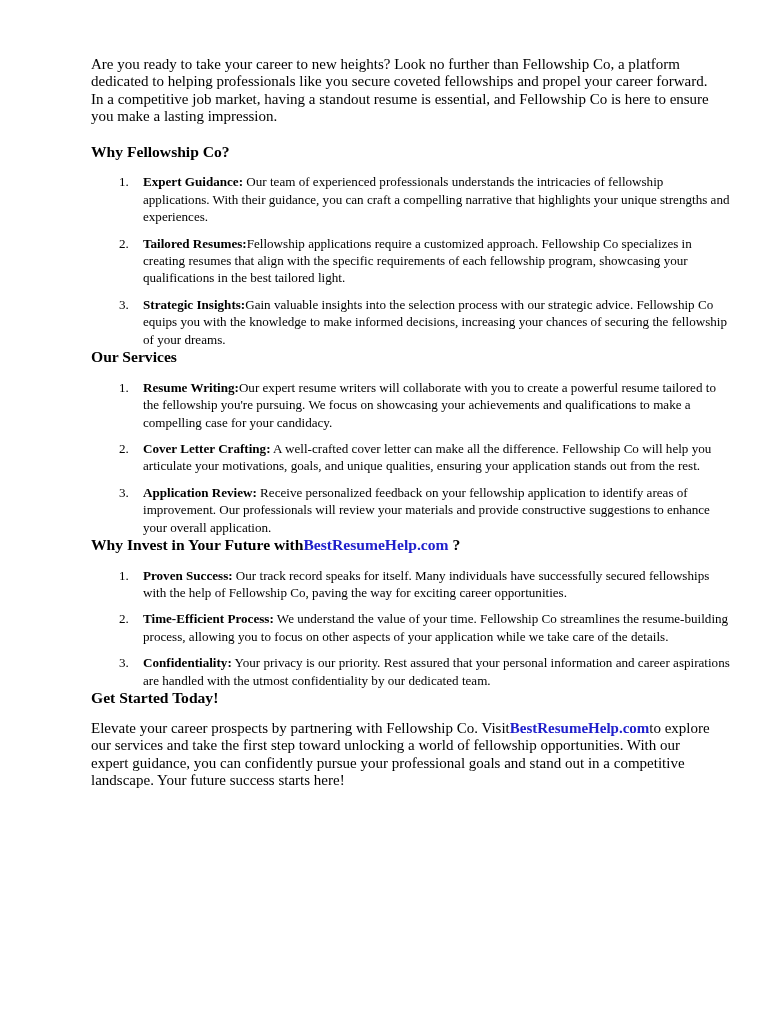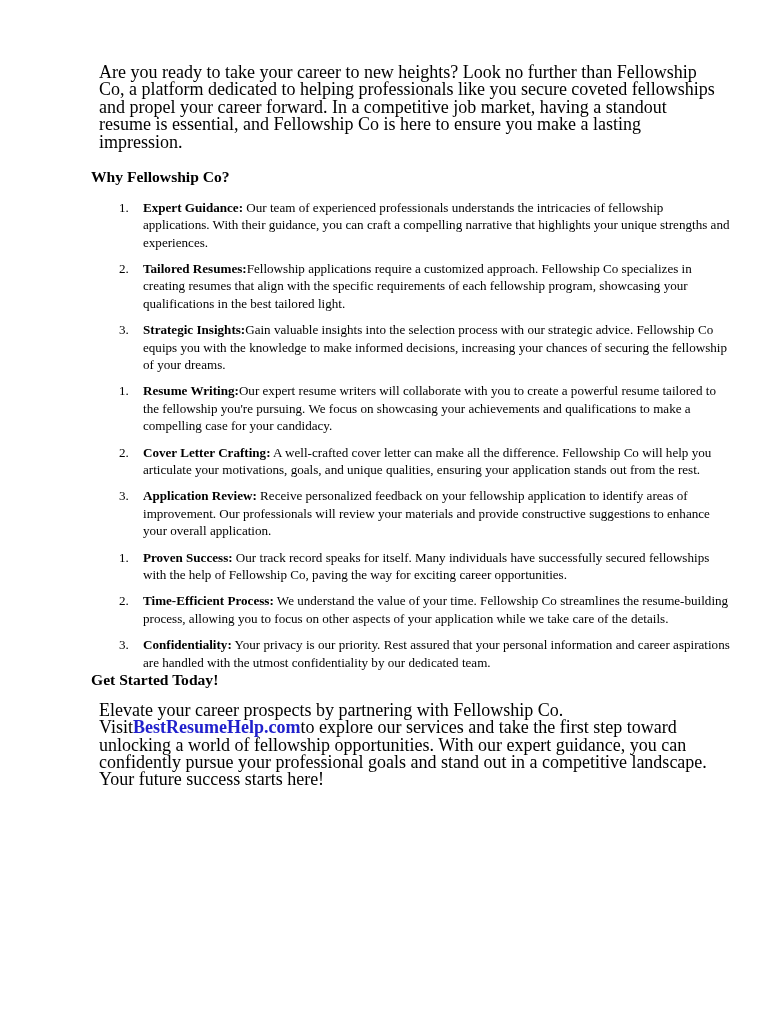--- a/index.html
+++ b/index.html
@@ -23,23 +23,23 @@
     position: relative;
   }
   .doc-title {
     font-size: 12.2px;
     font-weight: bold;
     line-height: 1.25;
     margin: 0 0 15px 0;
     letter-spacing: 0.06px;
   }
   .intro, .outro {
-    font-size: 18px;
+    font-size: 15px;
     line-height: 17.4px;
-    margin: 8px;
+    margin: 0;
     text-align: left;
     width: 623px;
   }
   .intro { margin-bottom: 17px; }
   h2.section-heading {
     font-size: 15.6px;
     font-weight: bold;
     line-height: 1.2;
     margin: 0 0 12px 0;
     padding: 0;
@@ -82,27 +82,29 @@
   <p class="intro">Are you ready to take your career to new heights? Look no further than Fellowship Co, a platform dedicated to helping professionals like you secure coveted fellowships and propel your career forward. In a competitive job market, having a standout resume is essential, and Fellowship Co is here to ensure you make a lasting impression.</p>
 
   <h2 class="section-heading">Why Fellowship Co?</h2>
 
   <ol class="numbered">
     <li><span class="lead">Expert Guidance:</span><span> Our team of experienced professionals understands the intricacies of fellowship applications. With their guidance, you can craft a compelling narrative that highlights your unique strengths and experiences.</span></li>
     <li><span class="lead">Tailored Resumes:</span><span>Fellowship applications require a customized approach. Fellowship Co specializes in creating resumes that align with the specific requirements of each fellowship program, showcasing your qualifications in the best tailored light.</span></li>
     <li><span class="lead">Strategic Insights:</span><span>Gain valuable insights into the selection process with our strategic advice. Fellowship Co equips you with the knowledge to make informed decisions, increasing your chances of securing the fellowship of your dreams.</span></li>
   </ol>
 
+  <h2 class="section-heading gap-before-heading">Our Services</h2>
 
   <ol class="numbered">
     <li><span class="lead">Resume Writing:</span><span>Our expert resume writers will collaborate with you to create a powerful resume tailored to the fellowship you're pursuing. We focus on showcasing your achievements and qualifications to make a compelling case for your candidacy.</span></li>
     <li><span class="lead">Cover Letter Crafting:</span><span> A well-crafted cover letter can make all the difference. Fellowship Co will help you articulate your motivations, goals, and unique qualities, ensuring your application stands out from the rest.</span></li>
     <li><span class="lead">Application Review:</span><span> Receive personalized feedback on your fellowship application to identify areas of improvement. Our professionals will review your materials and provide constructive suggestions to enhance your overall application.</span></li>
   </ol>
 
+  <h2 class="section-heading gap-before-heading"><span>Why Invest in Your Future with</span><a class="link" href="#">BestResumeHelp.com</a><span> ?</span></h2>
 
   <ol class="numbered">
     <li><span class="lead">Proven Success:</span><span> Our track record speaks for itself. Many individuals have successfully secured fellowships with the help of Fellowship Co, paving the way for exciting career opportunities.</span></li>
     <li><span class="lead">Time-Efficient Process:</span><span> We understand the value of your time. Fellowship Co streamlines the resume-building process, allowing you to focus on other aspects of your application while we take care of the details.</span></li>
     <li><span class="lead">Confidentiality:</span><span> Your privacy is our priority. Rest assured that your personal information and career aspirations are handled with the utmost confidentiality by our dedicated team.</span></li>
   </ol>
 
   <h2 class="section-heading gap-before-heading">Get Started Today!</h2>
 
   <p class="outro"><span>Elevate your career prospects by partnering with Fellowship Co. Visit</span><a class="link" href="#">BestResumeHelp.com</a><span>to explore our services and take the first step toward unlocking a world of fellowship opportunities. With our expert guidance, you can confidently pursue your professional goals and stand out in a competitive landscape. Your future success starts here!</span></p>

